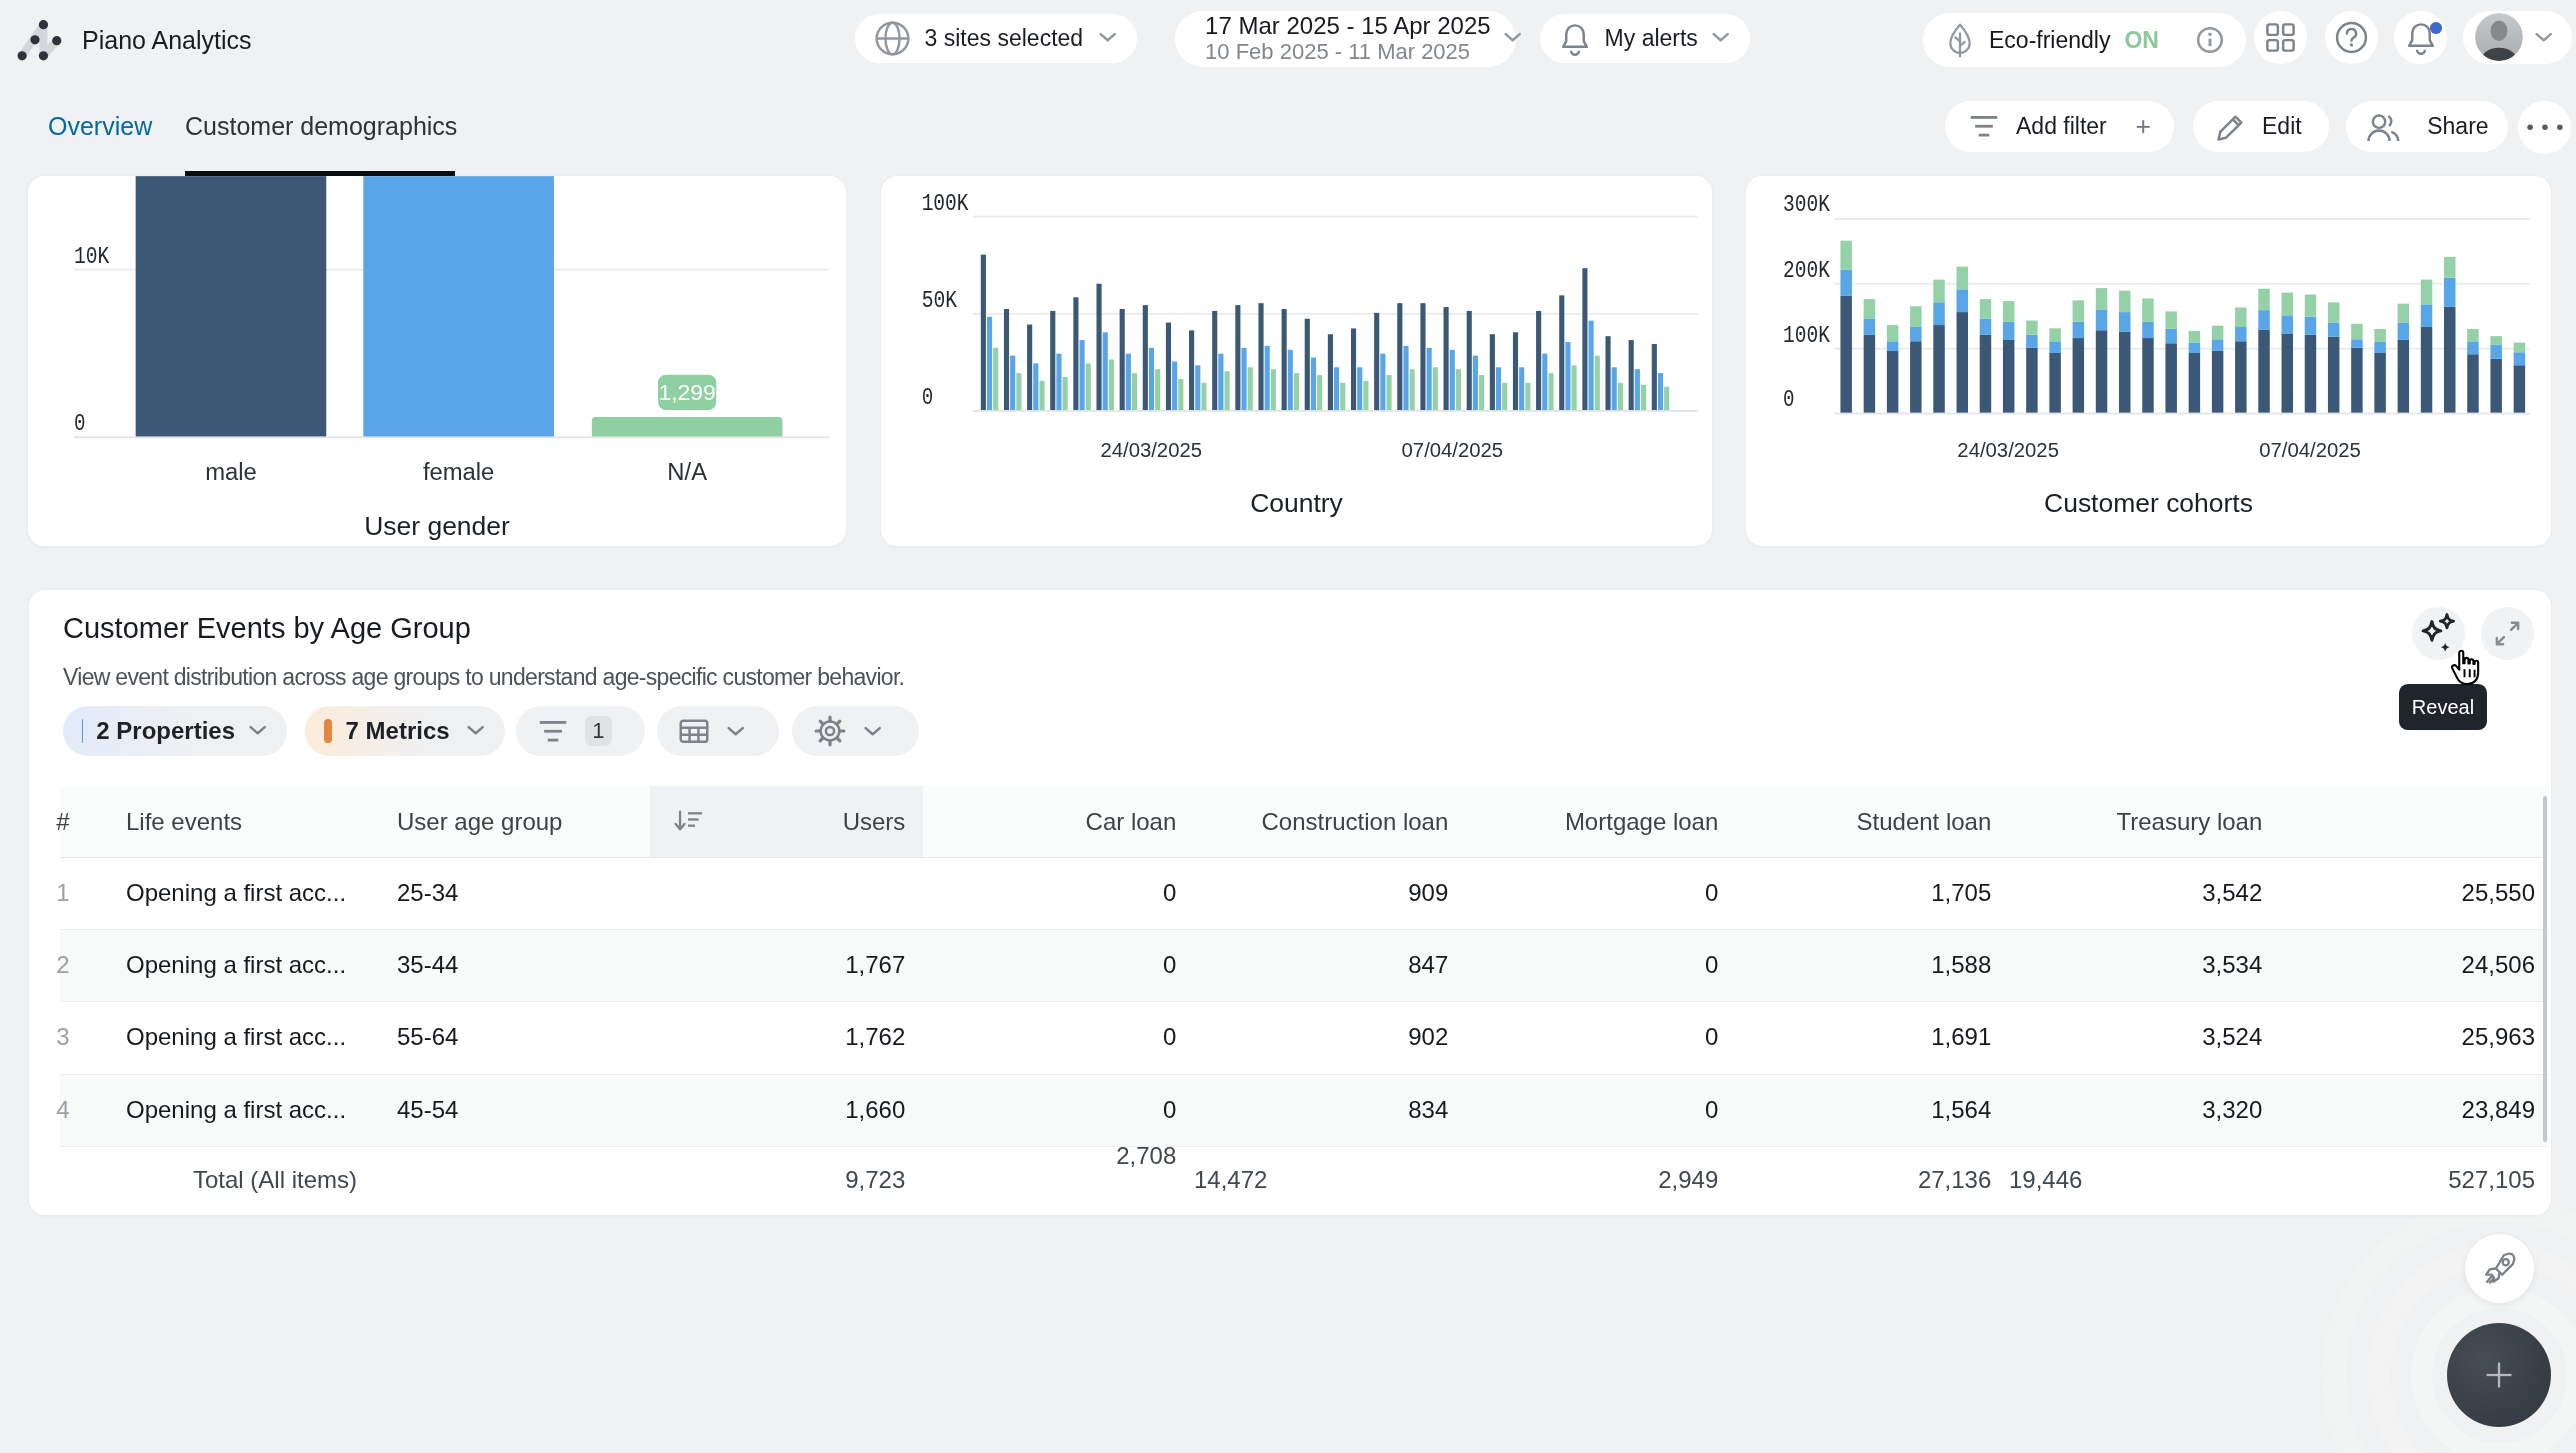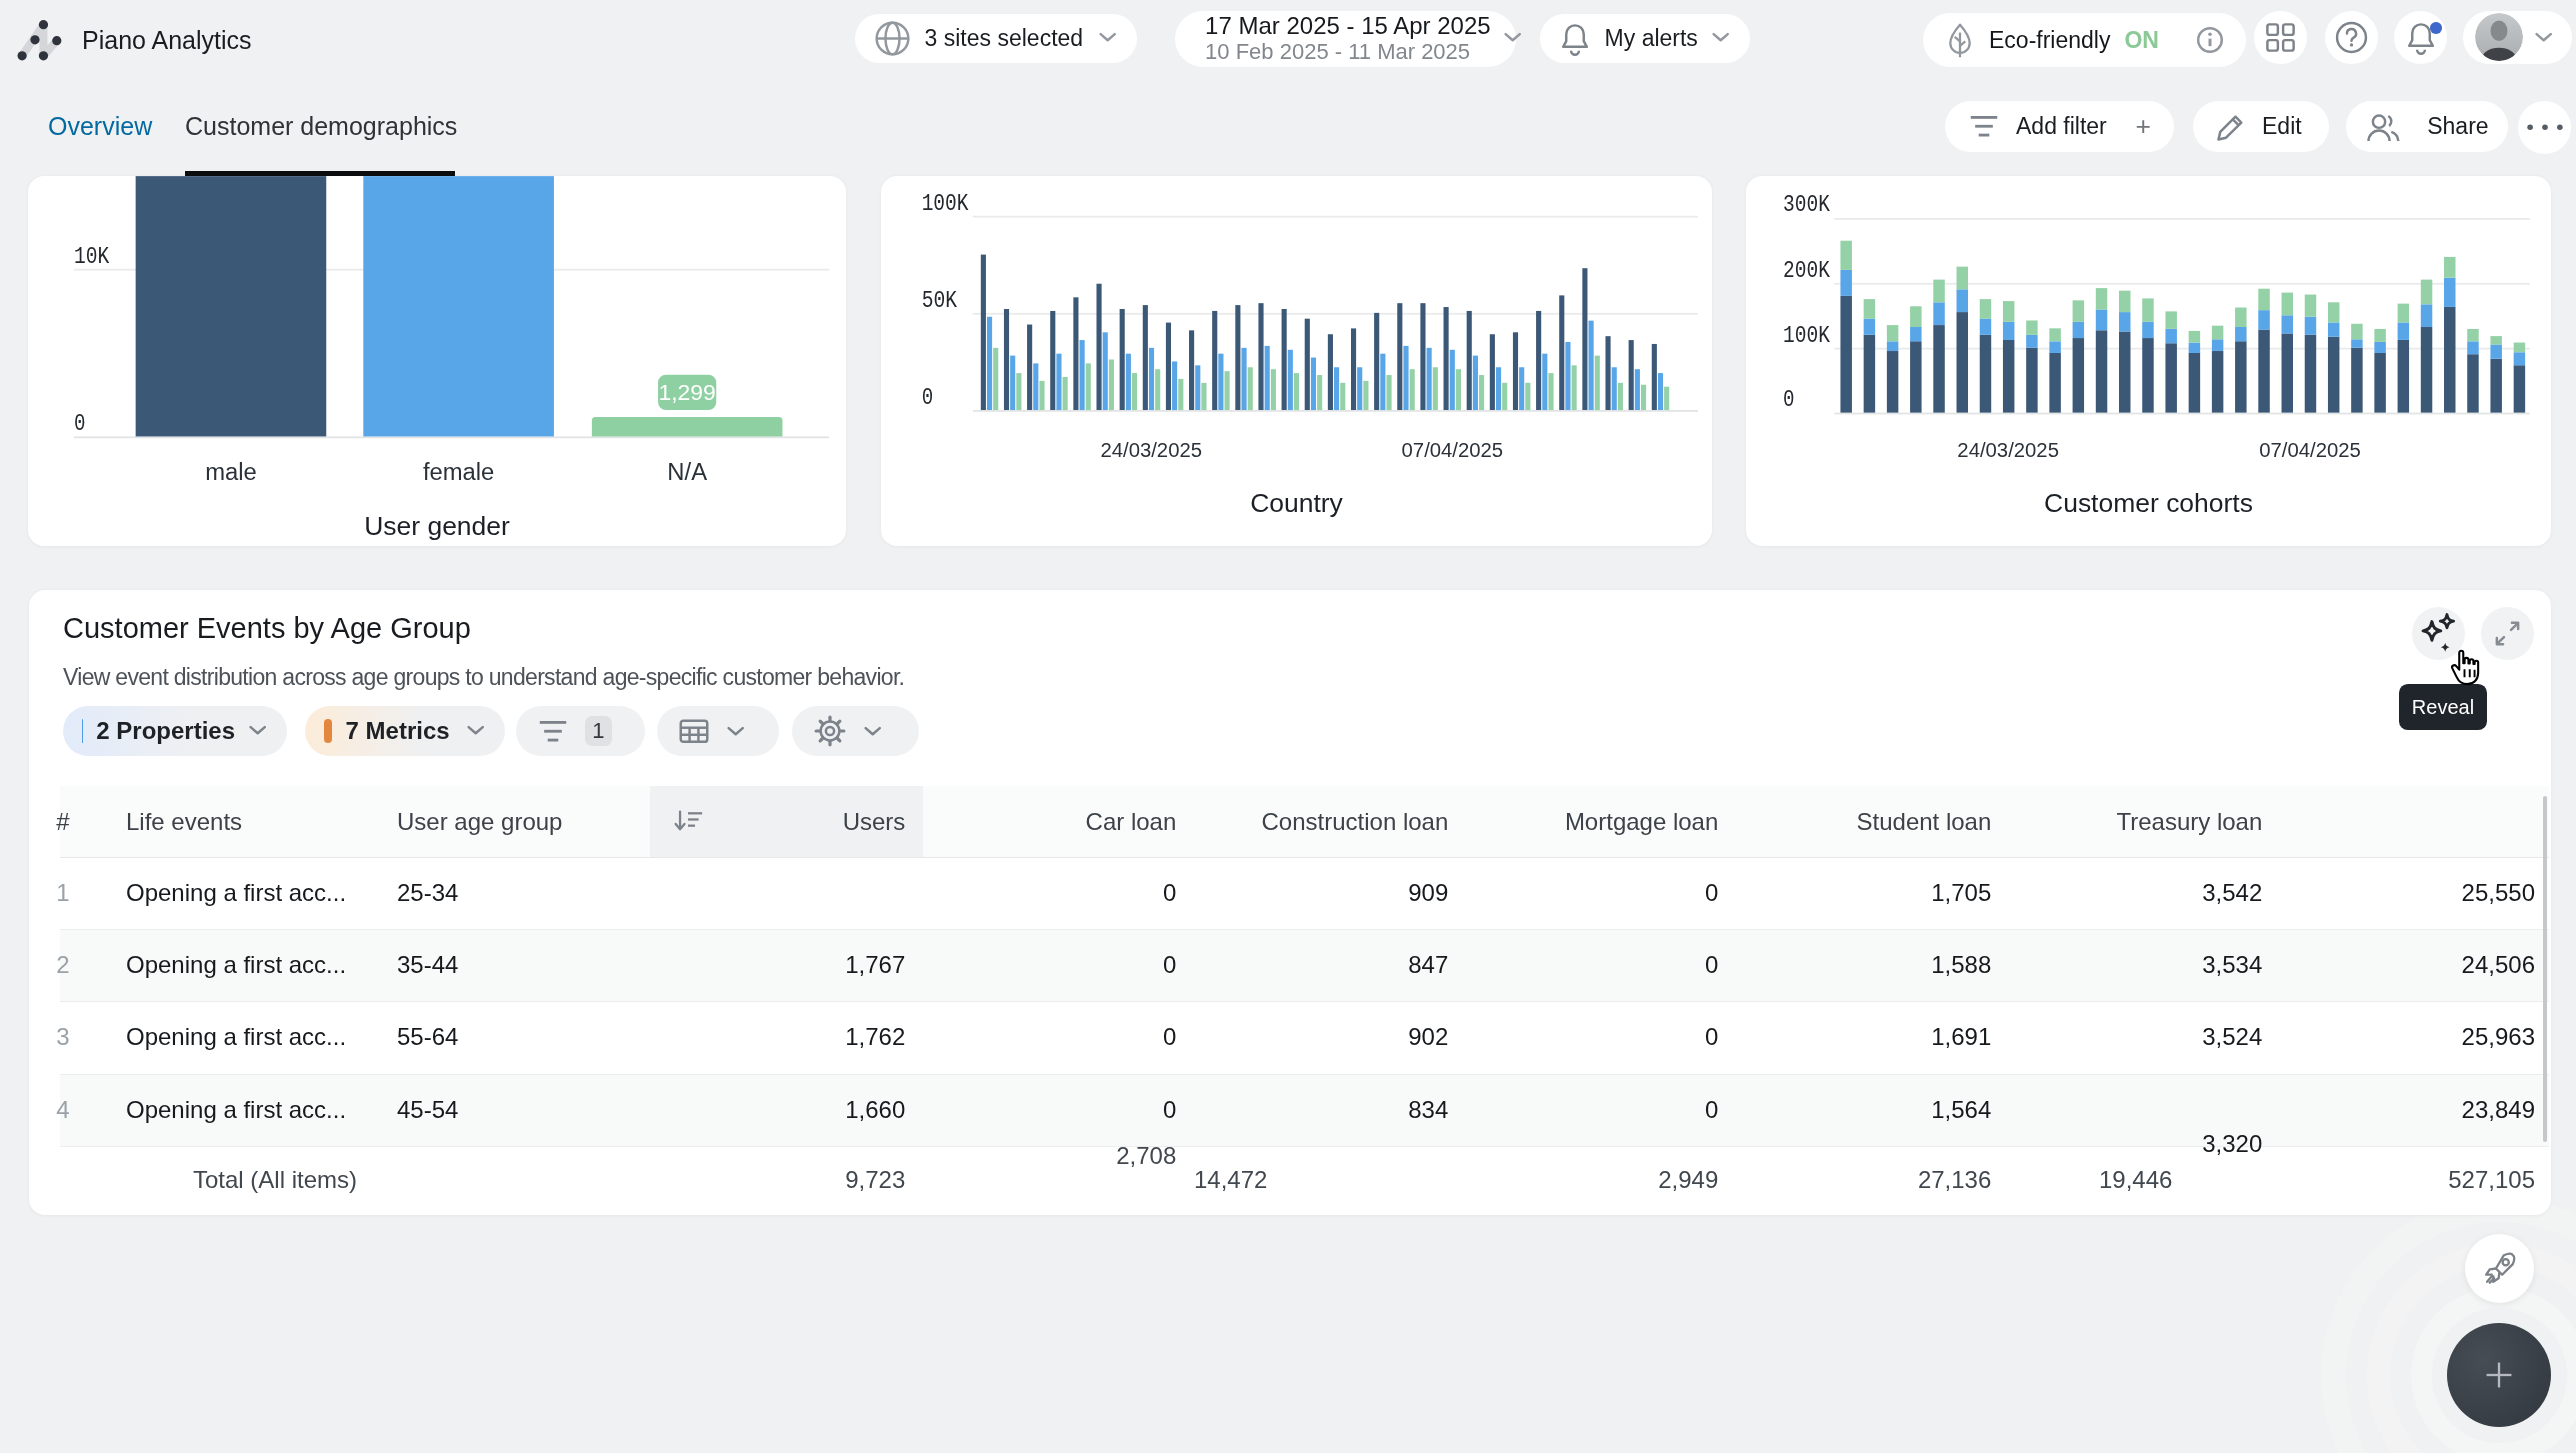--- a/index.html
+++ b/index.html
@@ -514,29 +514,29 @@
     <div class="tc " style="left:1980px;top:411px;width:271px;height:72px;text-align:right;padding-right:17.7px;">3,524</div>
     <div class="tc " style="left:2251px;top:411px;width:255px;height:72px;text-align:right;padding-right:0;">25,963</div>
     <div class="tc num" style="left:0px;top:484px;width:68px;height:72px;text-align:center;">4</div>
     <div class="tc " style="left:68px;top:484px;width:280px;height:72px;text-align:left;padding-left:29px;">Opening a first acc...</div>
     <div class="tc " style="left:348px;top:484px;width:273px;height:72px;text-align:left;padding-left:20px;">45-54</div>
     <div class="tc " style="left:621px;top:484px;width:273px;height:72px;text-align:right;padding-right:17.7px;">1,660</div>
     <div class="tc " style="left:893px;top:484px;width:272px;height:72px;text-align:right;padding-right:17.7px;">0</div>
     <div class="tc " style="left:1165px;top:484px;width:272px;height:72px;text-align:right;padding-right:17.7px;">834</div>
     <div class="tc " style="left:1437px;top:484px;width:270px;height:72px;text-align:right;padding-right:17.7px;">0</div>
     <div class="tc " style="left:1707px;top:484px;width:273px;height:72px;text-align:right;padding-right:17.7px;">1,564</div>
-    <div class="tc " style="left:1980px;top:484px;width:271px;height:72px;text-align:right;padding-right:17.7px;margin-top:34px;">3,320</div>
+    <div class="tc " style="left:1980px;top:484px;width:271px;height:72px;text-align:right;padding-right:17.7px;">3,320</div>
     <div class="tc " style="left:2251px;top:484px;width:255px;height:72px;text-align:right;padding-right:0;">23,849</div>
     <div class="tc tot" style="left:68px;top:556px;width:280px;height:68px;text-align:left;padding-left:96px;">Total (All items)</div>
     <div class="tc tot" style="left:621px;top:556px;width:273px;height:68px;text-align:right;padding-right:17.7px;">9,723</div>
     <div class="tc tot" style="left:893px;top:532px;width:272px;height:68px;text-align:right;padding-right:17.7px;">2,708</div>
     <div class="tc tot" style="left:1165px;top:556px;width:272px;height:68px;padding-right:17.7px;">14,472</div>
     <div class="tc tot" style="left:1437px;top:556px;width:270px;height:68px;text-align:right;padding-right:17.7px;">2,949</div>
     <div class="tc tot" style="left:1707px;top:556px;width:273px;height:68px;text-align:right;padding-right:17.7px;">27,136</div>
-    <div class="tc tot" style="left:1980px;top:556px;width:271px;height:68px;text-align:center;padding-right:17.7px;">19,446</div>
+    <div class="tc tot" style="left:1980px;top:556px;width:271px;height:68px;text-align:left;padding-right:17.7px;">19,446</div>
     <div class="tc tot" style="left:2251px;top:556px;width:255px;height:68px;text-align:right;padding-right:0;">527,105</div>
   <div class="abs" style="left:2514px;top:206px;width:4.4px;height:346px;background:#c5c8cb;border-radius:2.6px"></div>
 </div>
 
 <div class="abs" style="left:2399px;top:684px;width:88px;height:46px;background:#20252c;border-radius:8.8px;color:#fff;font-size:20px;display:flex;align-items:center;justify-content:center;z-index:9">Reveal</div>
 <div class="abs" style="left:2447px;top:647px;width:35px;height:41px;z-index:10"><svg width="35" height="41" viewBox="0 0 40 46" style="">
       <path d="M14 6 c0-2.8 4.6-2.8 4.6 0 l0 12 1.5 0 0-4 c0-2.6 4.4-2.6 4.4 0 l0 4.5 1.5 0 0-3 c0-2.5 4.2-2.5 4.2 0 l0 3.5 1.4 0 0-2 c0-2.4 4-2.4 4 0 l0 12 c0 8-5 13-12.5 13 c-6.5 0-9.5-2.5-12-8 l-5-10 c-1.5-3 2.5-5 4.5-2.5 l3.4 4 z" fill="#ffffff" stroke="#000000" stroke-width="2.4" stroke-linejoin="round"></path>
       <path d="M20 25 l0 9 M26 25 l0 9 M31.5 25.5 l0 8.5" stroke="#000000" stroke-width="2.2" fill="none"></path>
     </svg></div>
 

